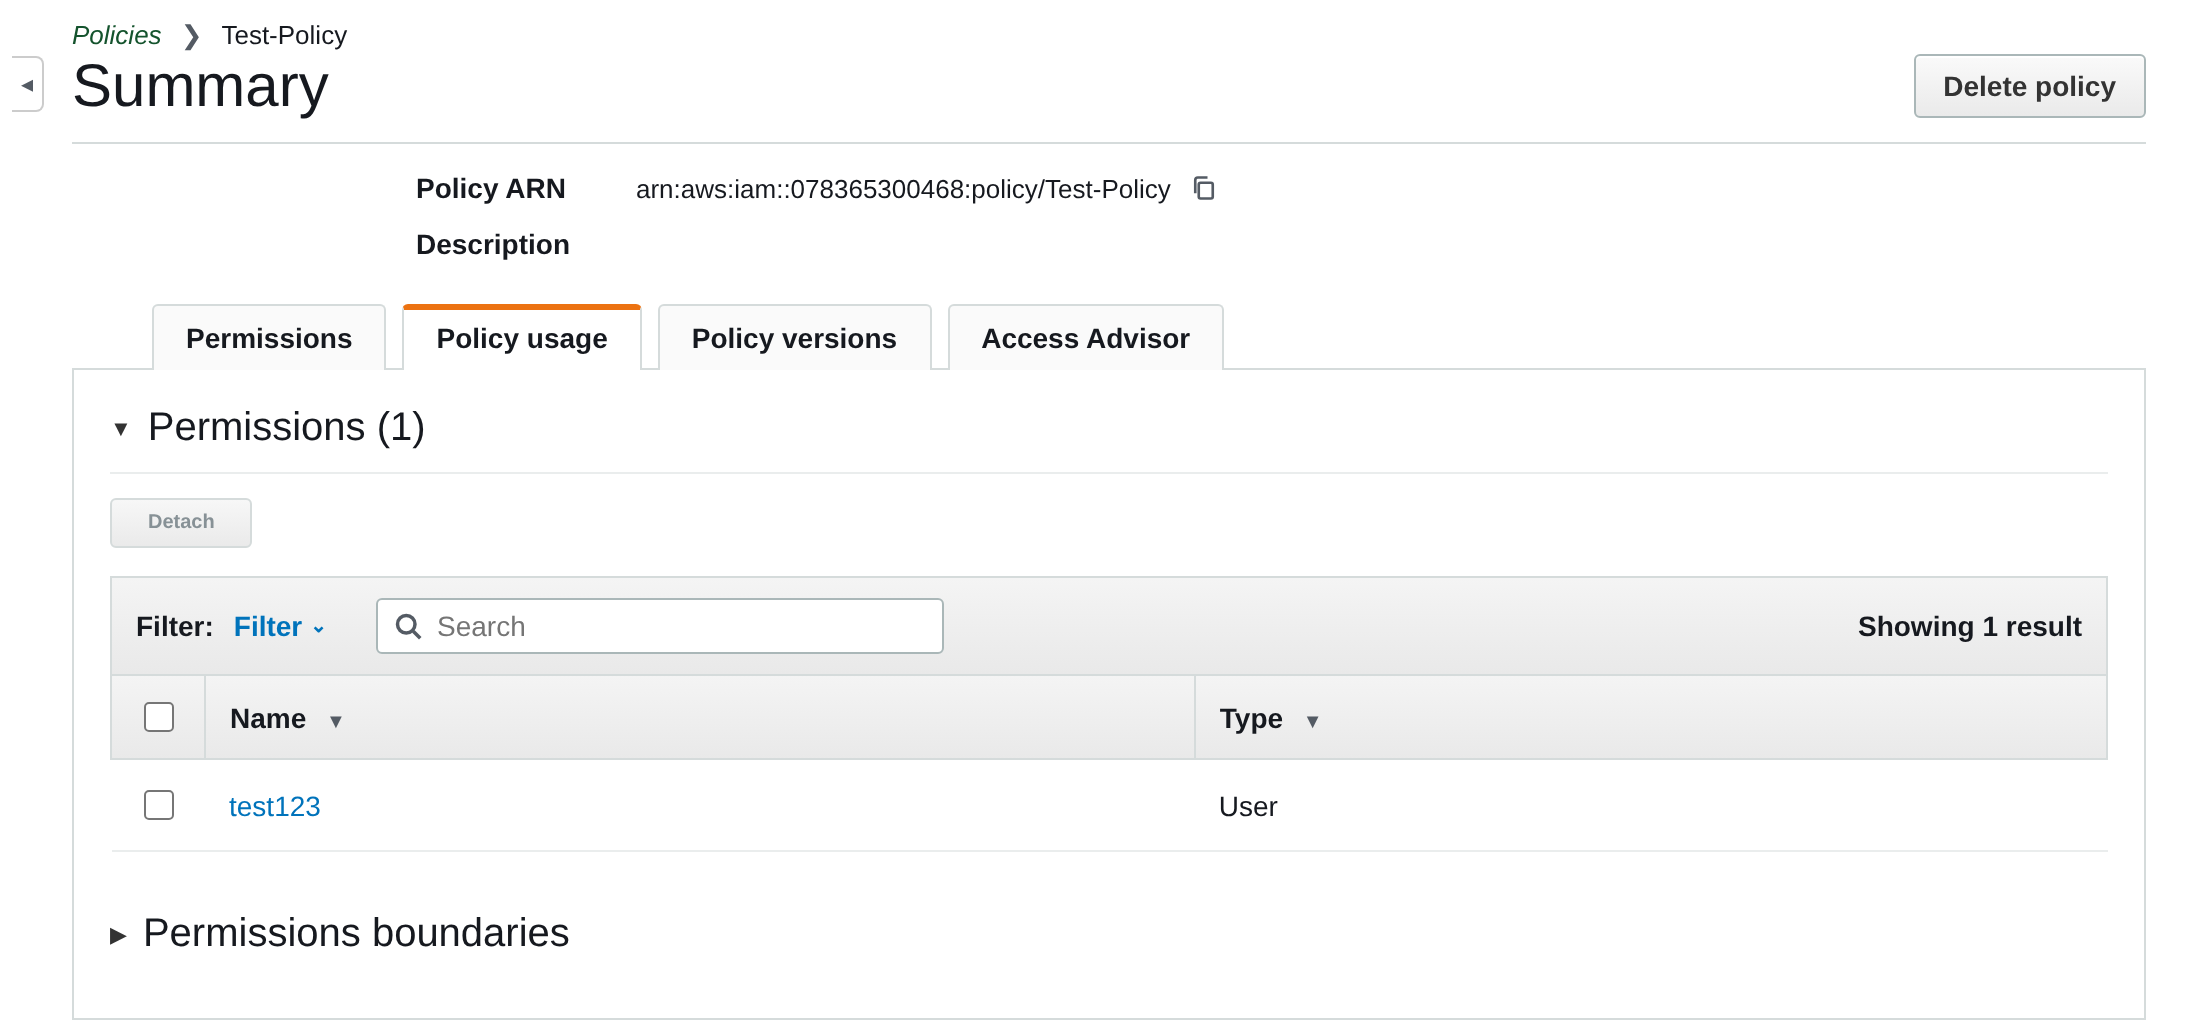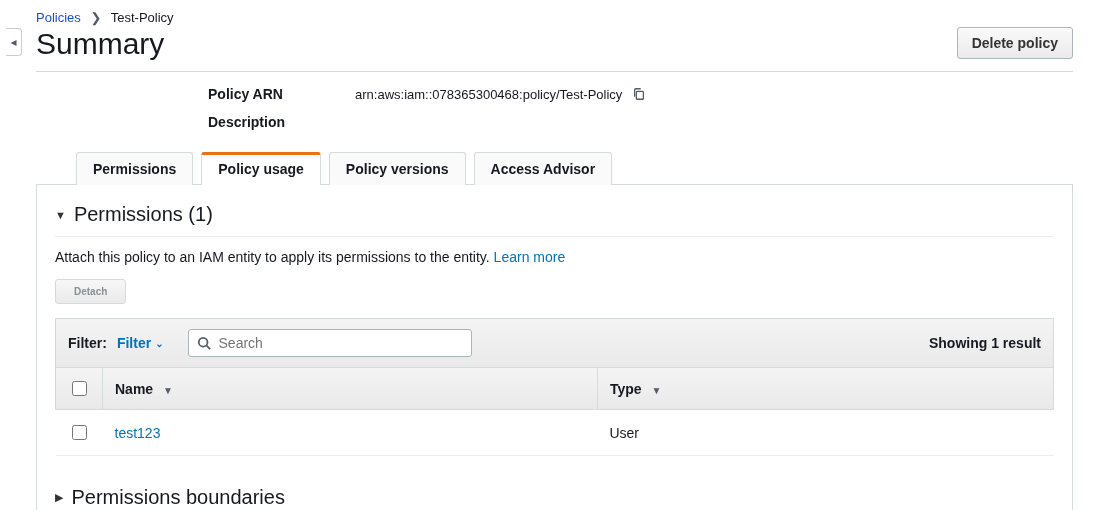--- a/index.html
+++ b/index.html
@@ -23,36 +23,36 @@
     border-top-right-radius: 4px;
     border-bottom-right-radius: 4px;
     border-left: none;
     background: #fff;
     display: flex; align-items: center; justify-content: center;
     color: #545b64;
     font-size: 12px;
     cursor: pointer;
   }
   .breadcrumb { font-size: 13px; margin-bottom: 2px; }
-  .breadcrumb a { color: #1d4ed8; text-decoration: none; }
+  .breadcrumb a { color: #14532d; text-decoration: none; font-style: italic; }
   .breadcrumb .sep { color: #545b64; margin: 0 6px; display:inline-block;}
   .header-row { display: flex; align-items: flex-start; justify-content: space-between; }
   h1 { font-size: 30px; font-weight: 400; margin: 0 0 6px 0; color: #16191f; }
   .delete-btn {
     background: linear-gradient(#fafafa,#eaeaea);
     border: 1px solid #aab7b8;
     border-radius: 3px;
     padding: 7px 14px;
     font-size: 14px; font-weight: 700; color: #333;
     cursor: pointer;
     box-shadow: inset 0 1px 0 #fff;
   }
   .hr { border: none; border-top: 1px solid #d5dbdb; margin: 4px 0 14px 0; }
 
-  .kv { display: flex; margin-left: 172px; margin-bottom: 12px; align-items: center; gap: 37px; }
+  .kv { display: flex; margin-left: 172px; margin-bottom: 12px; align-items: center; }
   .kv .k { font-weight: 700; width: 100px; font-size: 14px; }
   .kv .v { color: #16191f; font-size: 13px; display:flex; align-items:center; gap:10px; margin-left:10px;}
   .copy-icon { width: 14px; height: 14px; display: inline-block; color: #545b64; cursor:pointer;}
 
   .tabs { display: flex; gap: 8px; margin-top: 22px; margin-bottom: 0; padding-left: 40px; }
   .tab {
     border: 1px solid #d5dbdb;
     border-bottom: none;
     background: #fafafa;
     padding: 8px 16px;
@@ -192,24 +192,20 @@
     <div class="tab">Access Advisor</div>
   </div>
 
   <div class="panel">
 
     <div class="accordion-head">
       <span class="disclosure">▼</span>
       <span>Permissions (1)</span>
     </div>
 
-    <div class="desc-line">
-      <span>Attach this policy to an IAM entity to apply its permissions to the entity. </span>
-      <a href="#">Learn more</a>
-    </div>
 
     <div class="btn-row">
       <button class="btn-disabled">Detach</button>
     </div>
 
     <div class="filter-bar">
       <span class="lbl">Filter:</span>
       <span class="filter-link">
         <span>Filter</span>
         <span class="chev">⌄</span>

